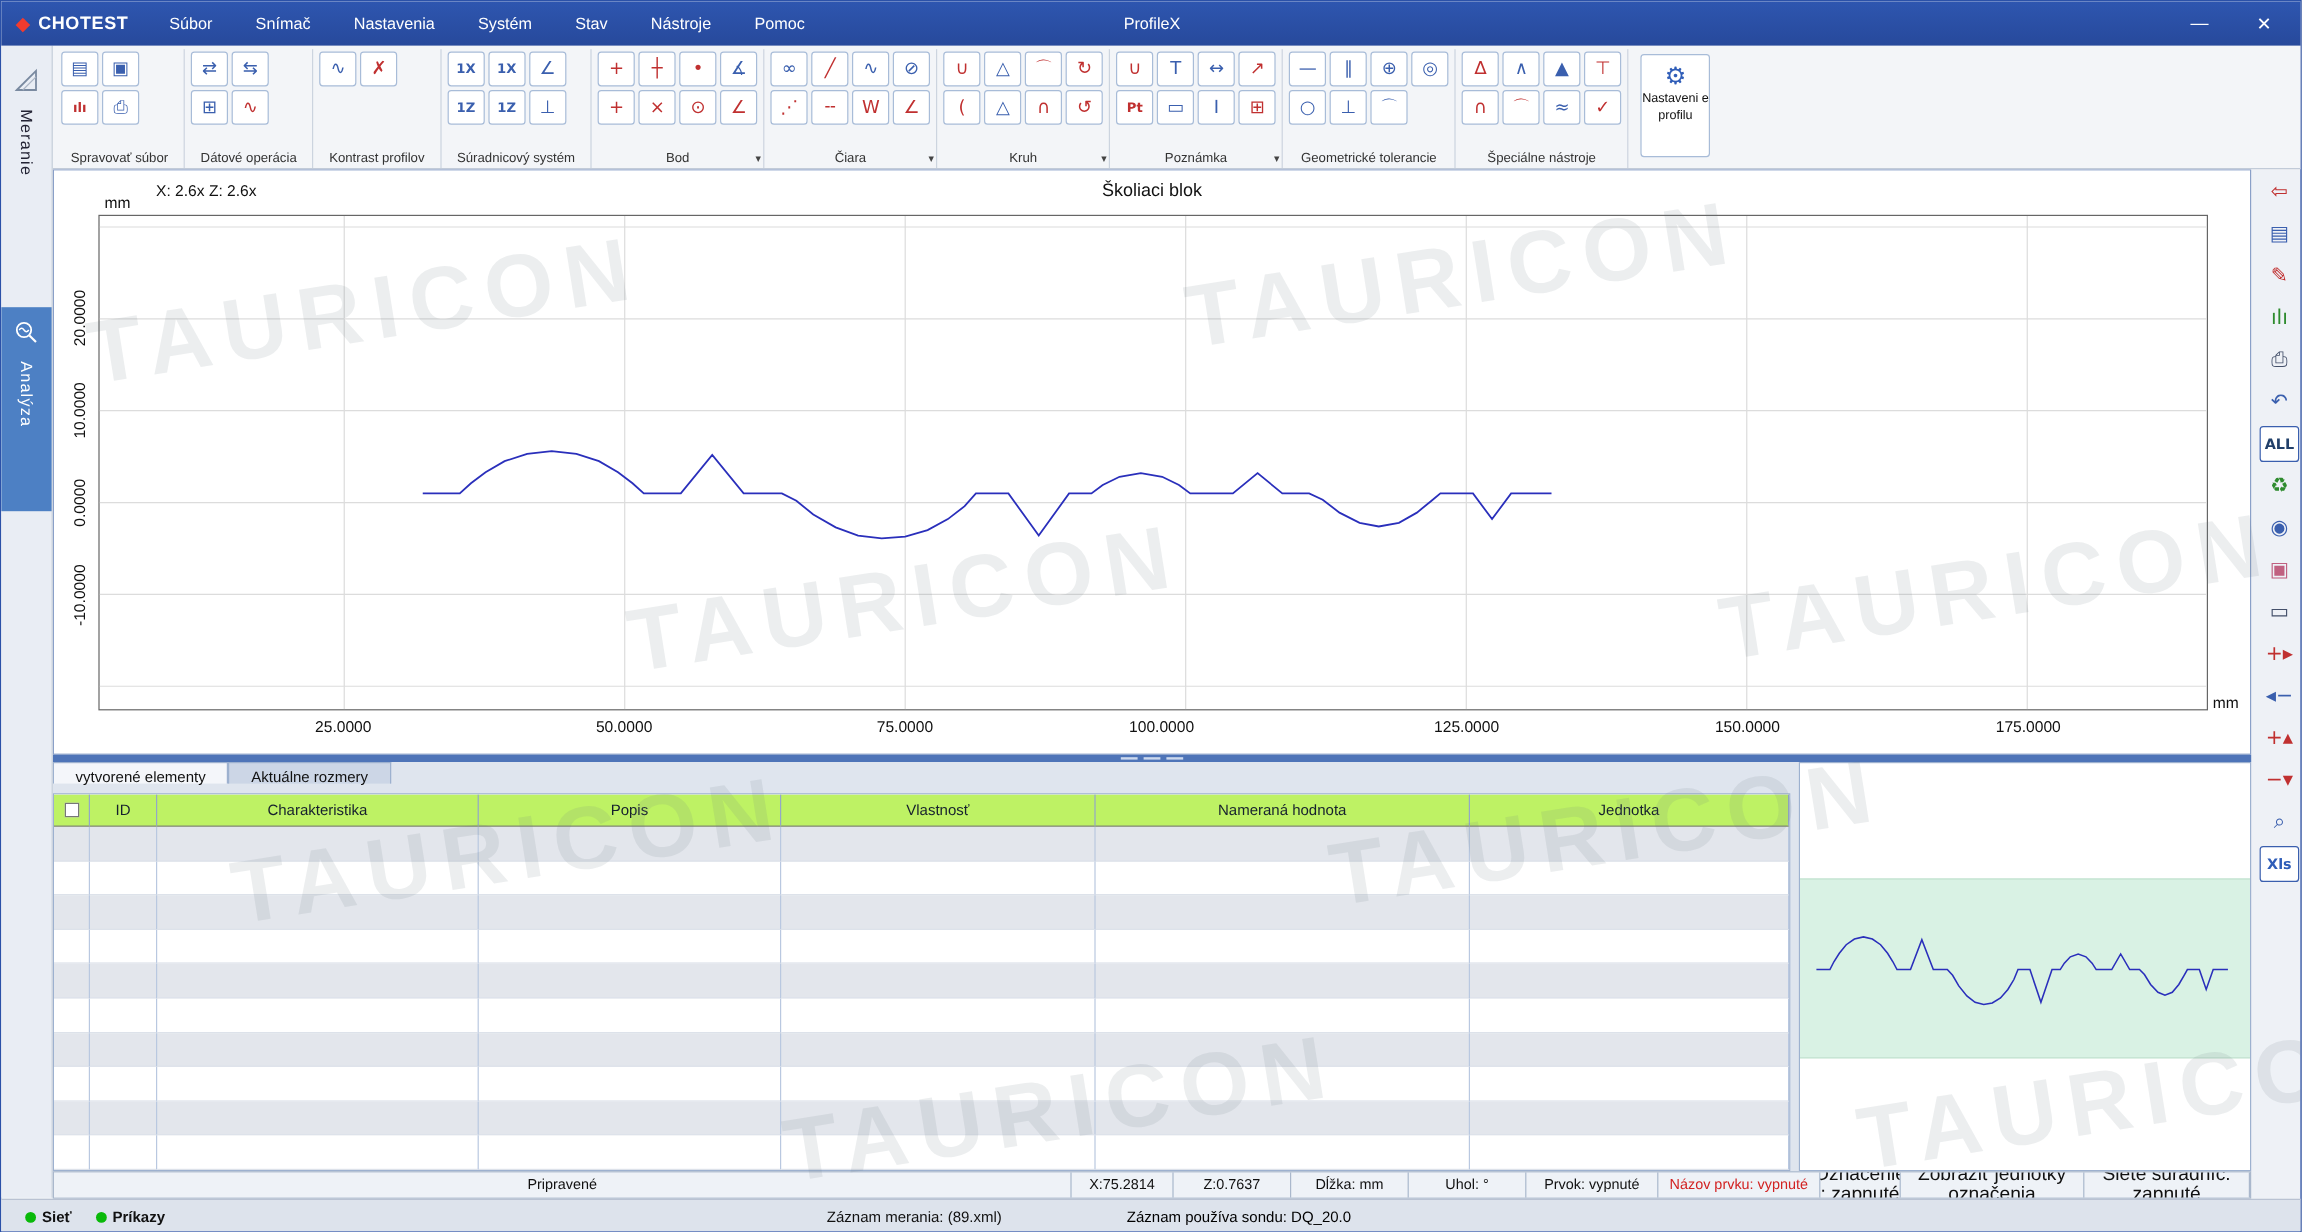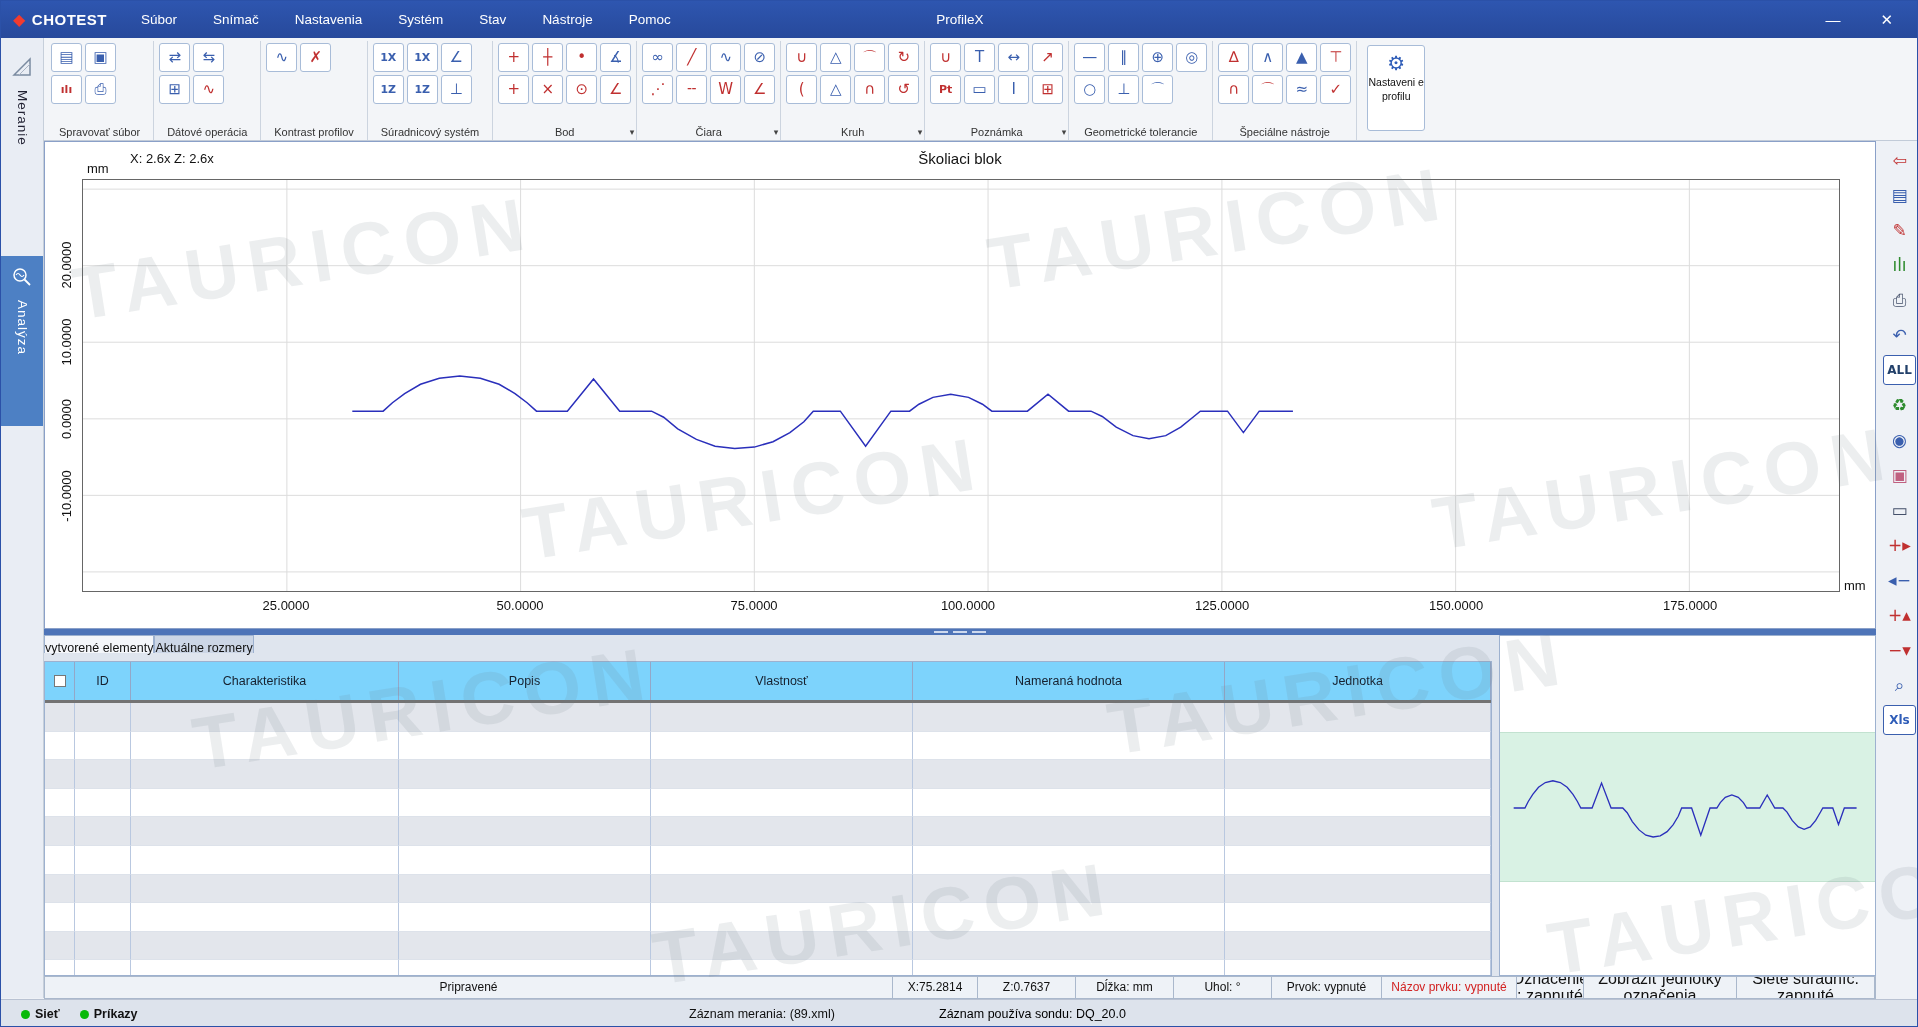--- a/index.html
+++ b/index.html
@@ -48,24 +48,24 @@
   .ytick{position:absolute;left:21px;font-size:13px;transform:translate(-50%,-50%) rotate(-90deg);color:#111;white-space:nowrap}
   .unit-right{position:absolute;left:1799px;top:436px;font-size:13px;color:#111}
 
   
   .hsplit{position:absolute;left:43px;top:628px;width:1832px;height:6px;background:#4e74b8;display:flex;align-items:center;justify-content:center;gap:5px;z-index:3;cursor:row-resize}
   .hsplit span{width:14px;height:2px;background:#cdd9ee}
 
   
   .bottom{position:absolute;left:43px;top:634px;width:1832px;height:341px;background:#dfe5ee;z-index:1}
   .tabs{position:absolute;left:0;top:0;height:26px;display:flex}
-  .tab{padding:0 0;height:18px;line-height:25px;font-size:12.5px;border:1px solid #9db1cf;border-bottom:none;background:#ccd6e6;cursor:pointer;color:#111}
+  .tab{padding:0 18px;height:18px;line-height:25px;font-size:12.5px;border:1px solid #9db1cf;border-bottom:none;background:#ccd6e6;cursor:pointer;color:#111}
   .tab.active{background:#f4f6fa}
   .tablewrap{position:absolute;left:0;top:26px;width:1448px;height:315px;background:#fff;border:1px solid #9db1cf;overflow:hidden}
-  .thead{display:grid;grid-template-columns:30px 56px 268px 252px 262px 312px 1fr;height:41px;background:#7dd3fc;border-bottom:3px solid #737373}
+  .thead{display:grid;grid-template-columns:30px 56px 268px 252px 262px 312px 1fr;height:27px;background:#bef264;border-bottom:1px solid #737373}
   .thead .hc{display:flex;align-items:center;justify-content:center;font-size:12.5px;color:#16202e;border-right:1px solid #93a7c8}
   .checkbox{width:12px;height:12px;background:#fff;border:1px solid #777;cursor:pointer}
   .trow{display:grid;grid-template-columns:30px 56px 268px 252px 262px 312px 1fr;height:28.6px}
   .trow.odd{background:#e3e6ec}
   .trow .tc{border-right:1px solid #b9c8e0;border-bottom:1px solid #dde2ea;height:100%}
 
   
   .preview{position:absolute;left:1455px;top:0;width:377px;height:341px;background:#fff;border:1px solid #9db1cf}
   .pv-title{height:24px;background:#cfdcef;font-size:12.5px;display:flex;align-items:center;padding-left:8px;border-bottom:1px solid #9db1cf;color:#111}
   .pv-band{position:absolute;left:0;top:96px;width:375px;height:150px;background:#d9f2e4;border-top:1px solid #c2e2d0;border-bottom:1px solid #c2e2d0}

